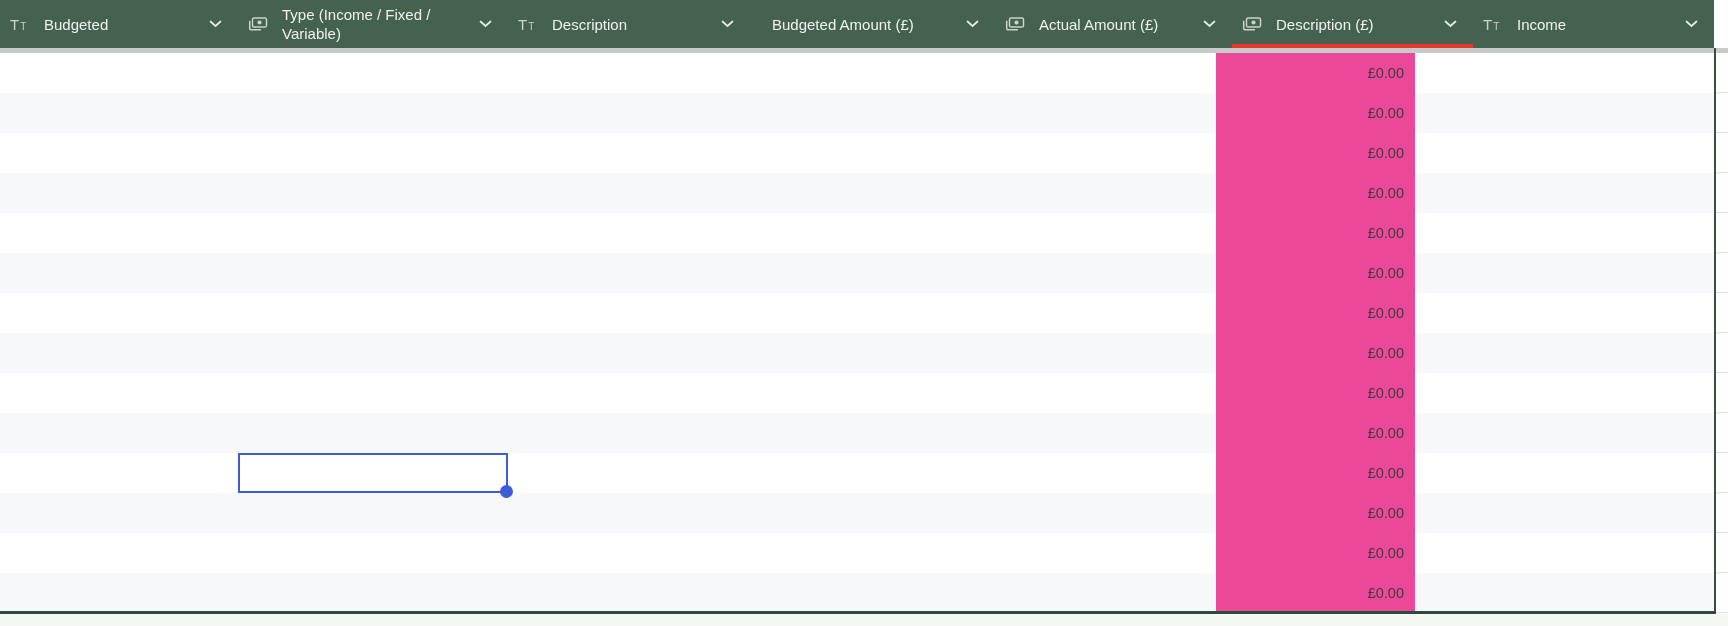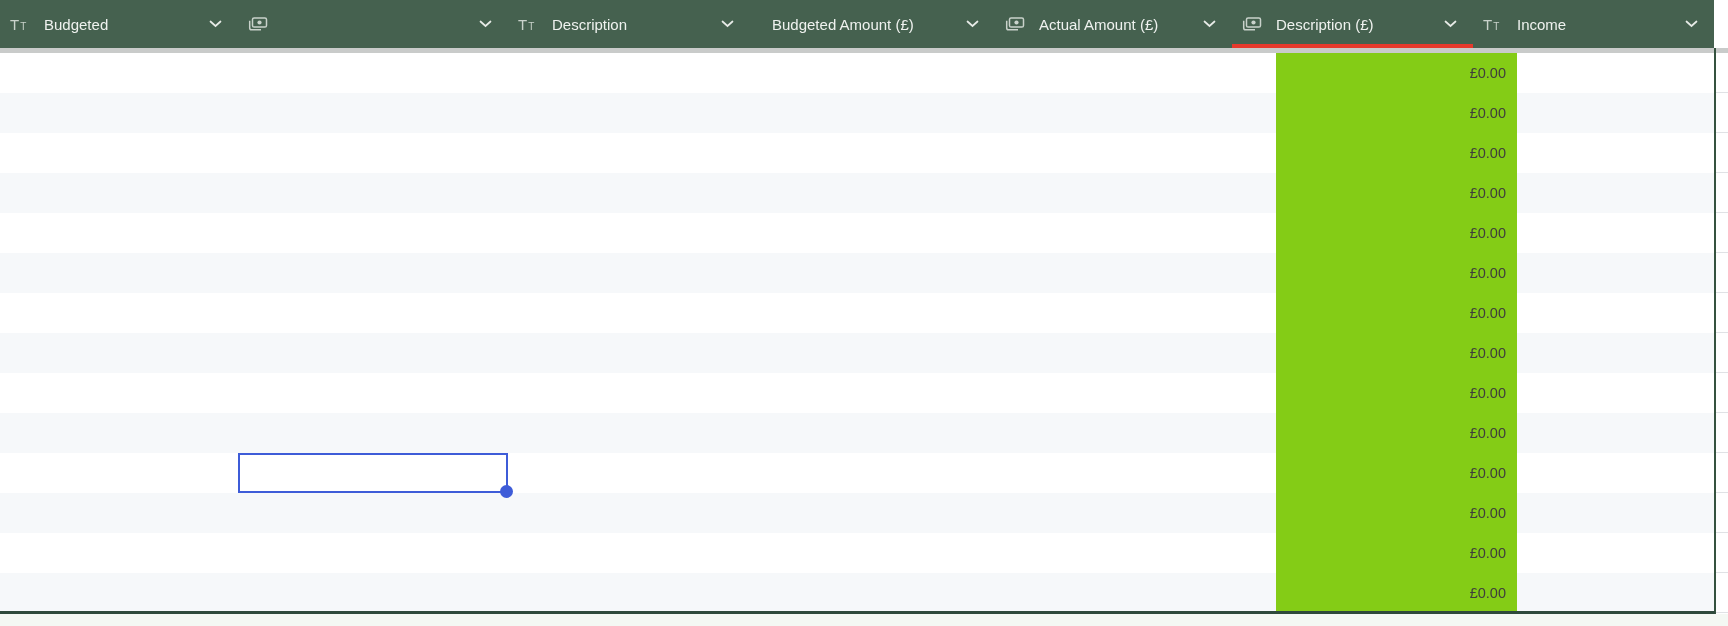--- a/index.html
+++ b/index.html
@@ -25,21 +25,21 @@
 
   
   .shadow-strip{position:absolute;left:0;top:48px;width:1728px;height:5px;background:#C9CBCA;}
 
   
   .grid{position:absolute;left:0;top:53px;width:1714px;}
   .row{width:1714px;height:40px;background:#FFFFFF;}
   .row.even{background:#F6F8FA;}
 
   
-  .diff-col{position:absolute;left:1276px;top:53px;width:241px;background:#84cc16;}
+  .diff-col{position:absolute;left:1216px;top:53px;width:199px;background:#ec4899;}
   .diff-cell{height:40px;line-height:40px;text-align:right;padding-right:11px;
              box-sizing:border-box;font-size:14.5px;color:#3F3E3C;}
 
   
   .sliver{position:absolute;left:1716px;top:53px;width:12px;}
   .sliver-cell{height:40px;box-sizing:border-box;border-bottom:1px solid #E0E2E5;background:#fff;}
 
   
   .table-right-border{position:absolute;left:1714px;top:48px;width:2px;height:566px;background:#35523F;}
   .table-bottom-border{position:absolute;left:0;top:611px;width:1715px;height:3px;background:#2E4A3B;}
@@ -65,20 +65,21 @@
         <path d="M1.5 1.5 L6.5 6 L11.5 1.5" fill="none" stroke="#E7EBE7" stroke-width="1.7" stroke-linecap="round"></path>
       </svg>
     </div>
 
     <div class="hcell c1">
       <svg class="micon" viewBox="0 0 20 14">
         <rect x="4.5" y="1" width="14" height="9" rx="1.6" fill="none" stroke="#C9D2CB" stroke-width="1.5"></rect>
         <circle cx="11.5" cy="5.5" r="2.1" fill="#C9D2CB"></circle>
         <path d="M1.7 3.8 V11 c0 1 .8 1.8 1.8 1.8 H13" fill="none" stroke="#C9D2CB" stroke-width="1.5"></path>
       </svg>
+      <span class="hlabel wrap">Type (Income / Fixed / Variable)</span>
       <svg class="chev" width="13" height="8" viewBox="0 0 13 8">
         <path d="M1.5 1.5 L6.5 6 L11.5 1.5" fill="none" stroke="#E7EBE7" stroke-width="1.7" stroke-linecap="round"></path>
       </svg>
     </div>
 
     <div class="hcell c2">
       <span class="ticon">T<span class="tsmall">T</span></span>
       <span class="hlabel">Description</span>
       <svg class="chev" width="13" height="8" viewBox="0 0 13 8">
         <path d="M1.5 1.5 L6.5 6 L11.5 1.5" fill="none" stroke="#E7EBE7" stroke-width="1.7" stroke-linecap="round"></path>

